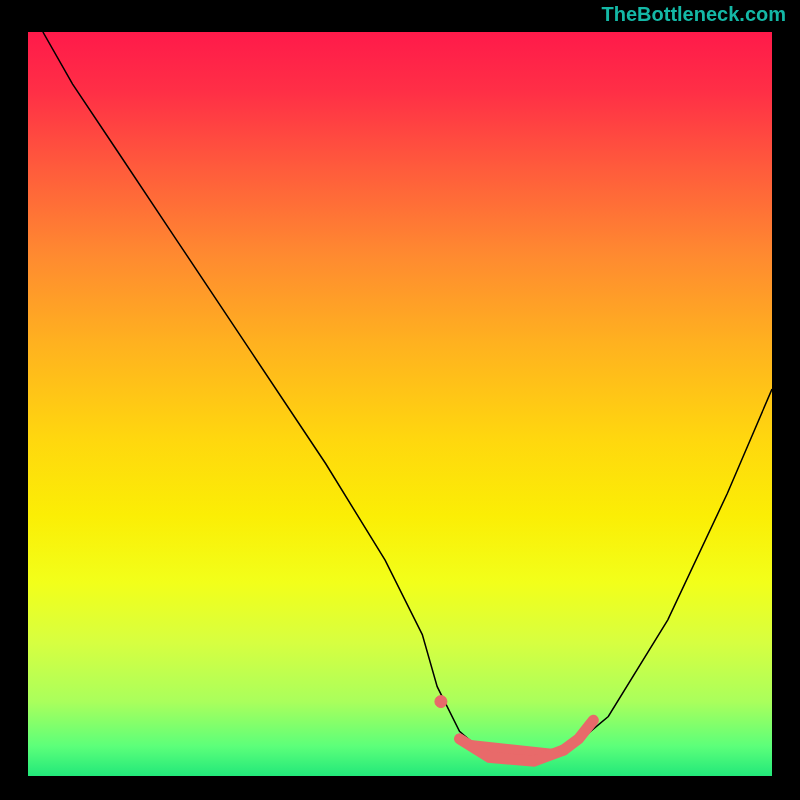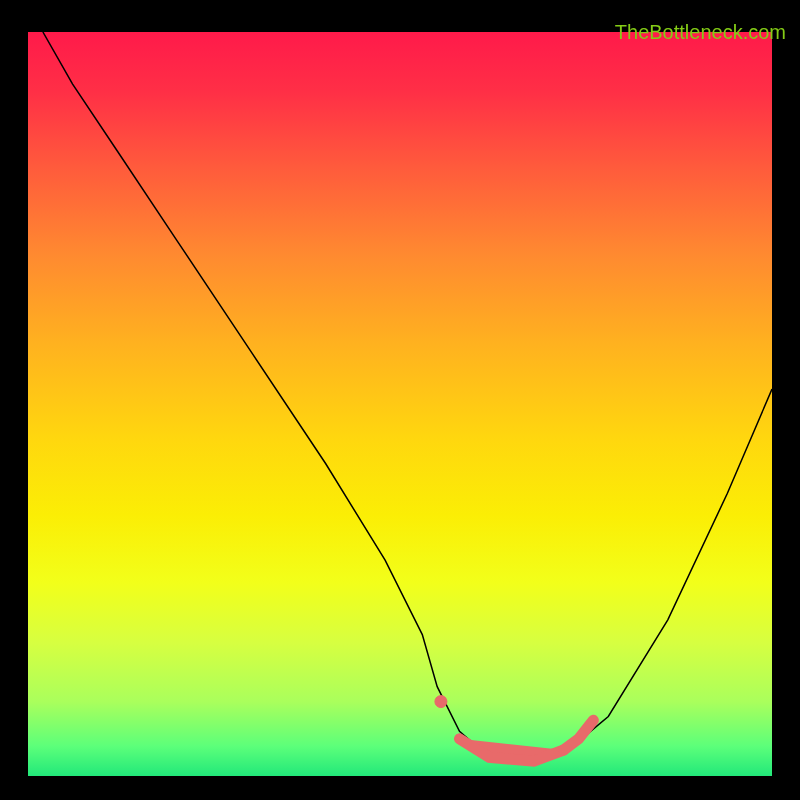--- a/index.html
+++ b/index.html
@@ -1,16 +1,16 @@
 <!DOCTYPE html>
 <html><head>
 <meta charset="utf-8">
 <style>
 body{margin:0;padding:0;background:#000;width:800px;height:800px;position:relative;font-family:Arial,sans-serif}
-.watermark{position:absolute;top:21px;right:14px;color:#84cc16;font-size:20px;font-weight:400;z-index:10}
+.watermark{position:absolute;top:3px;right:14px;color:#14b8a6;font-size:20px;font-weight:700;z-index:10}
 .plot{position:absolute;top:32px;left:28px;width:744px;height:744px;overflow:hidden}
 .gradient{position:absolute;inset:0;background:linear-gradient(to bottom,#ff1a4a 0%,#ff2f46 8%,#ff5a3c 18%,#ff8a30 30%,#ffb21f 42%,#ffd80e 55%,#fbee05 65%,#f2ff1a 74%,#d7ff40 82%,#aaff5c 90%,#5cff7a 96%,#22e87a 100%)}
 svg.curve{position:absolute;inset:0;width:100%;height:100%}
 .curve path.main{stroke:#000;stroke-width:1.5;fill:none}
 .curve path.pink,.curve circle.pink{stroke:#e86a6a;fill:#e86a6a}
 </style>
 </head>
 <body>
 
 <div class="watermark">TheBottleneck.com</div>

